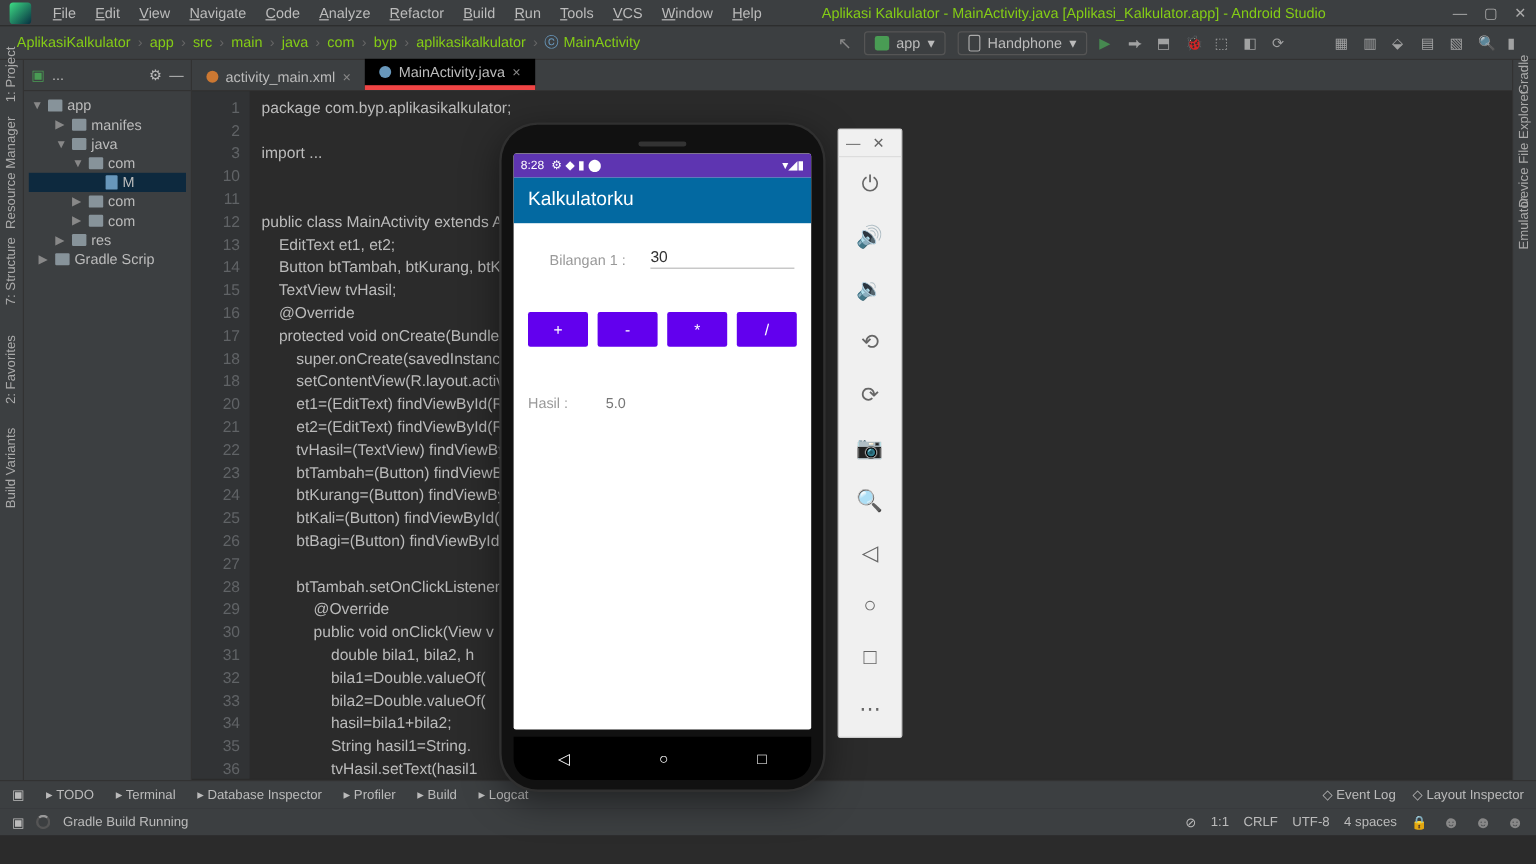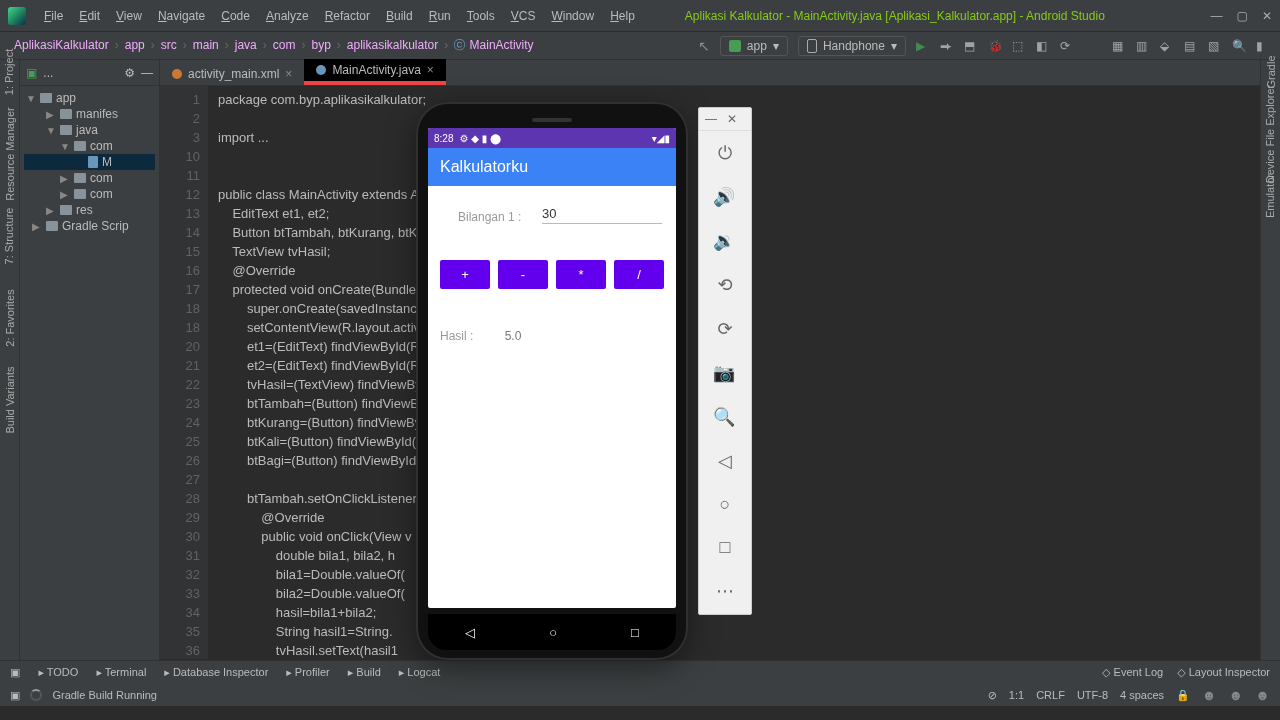--- a/index.html
+++ b/index.html
@@ -1,27 +1,27 @@
 <!DOCTYPE html>
 <html><head>
 <meta charset="utf-8">
 <style>
 * { margin: 0; padding: 0; box-sizing: border-box; font-family: "Segoe UI", Arial, sans-serif; }
 body { background: #2b2b2b; width: 1280px; height: 720px; overflow: hidden; position: relative; color: #bbb; font-size: 12px; }
 
 
-.menubar { height: 32px; background: #3c3f41; display: flex; align-items: center; padding: 0 8px; gap: 2px; border-bottom: 1px solid #2b2b2b; }
+.menubar { height: 22px; background: #3c3f41; display: flex; align-items: center; padding: 0 8px; gap: 2px; border-bottom: 1px solid #2b2b2b; }
 .menubar .logo { width: 18px; height: 18px; background: linear-gradient(135deg,#3ddc84,#073042); border-radius: 3px; margin-right: 8px; }
 .menubar .item { padding: 2px 8px; color: #bbb; cursor: pointer; }
 .menubar .title { margin-left: 40px; color: #84cc16; }
 .menubar .winbtns { margin-left: auto; display: flex; gap: 14px; color: #aaa; }
 
 
 .navrow { height: 28px; background: #3c3f41; display: flex; align-items: center; padding: 0 10px; border-bottom: 1px solid #323232; }
-.crumb { color: #f0abfc; padding: 0 4px; }
+.crumb { color: #84cc16; padding: 0 4px; }
 .chev { color: #666; padding: 0 2px; }
 .navrow .right { margin-left: auto; display: flex; align-items: center; gap: 10px; }
 .dropdown { background: #3c3f41; border: 1px solid #555; padding: 2px 8px; border-radius: 3px; display: flex; align-items: center; gap: 6px; }
 .greenbox { width: 12px; height: 12px; background: #499c54; border-radius: 2px; }
 .phoneicon { width: 10px; height: 14px; border: 1px solid #aaa; border-radius: 2px; }
 .toolicon { width: 14px; height: 14px; opacity: .8; }
 
 
 .main { display: flex; height: 600px; position: relative; }
 
@@ -62,21 +62,21 @@
 .statusbar { height: 22px; background: #3c3f41; display: flex; align-items: center; padding: 0 10px; font-size: 11px; gap: 10px; }
 .statusbar .right { margin-left: auto; display: flex; gap: 12px; align-items: center; }
 .spinner { width: 12px; height: 12px; border: 2px solid #555; border-top-color: #999; border-radius: 50%; }
 
 
 .emulator { position: absolute; left: 418px; top: 104px; width: 268px; height: 554px; background: #111; border-radius: 30px; padding: 10px 10px 12px 10px; box-shadow: 0 0 0 2px #303030, 0 8px 30px rgba(0,0,0,.5); }
 .emulator .speaker { width: 40px; height: 4px; background: #333; border-radius: 3px; margin: 4px auto 6px; }
 .screen { width: 100%; height: 480px; background: #fff; position: relative; overflow: hidden; border-radius: 2px; }
 .statusb { height: 20px; background: #5e35b1; color: #fff; display: flex; align-items: center; padding: 0 6px; font-size: 10px; }
 .statusb .sicons { margin-left: auto; display: flex; gap: 4px; }
-.appbar { height: 38px; background: #3b82f6; color: #fff; display: flex; align-items: center; padding: 0 12px; font-size: 16px; font-weight: 500; }
+.appbar { height: 38px; background: #0369a1; color: #fff; display: flex; align-items: center; padding: 0 12px; font-size: 16px; font-weight: 500; }
 .appbody { padding: 18px 12px; color: #888; font-size: 12px; }
 .frow { display: flex; align-items: flex-end; gap: 16px; margin-bottom: 36px; }
 .flabel { width: 68px; color: #999; margin-left: 18px; }
 .finput { border: none; border-bottom: 1px solid #bbb; width: 120px; padding: 2px 0; font-size: 13px; color: #333; }
 .finput.focus { border-bottom: 2px solid #6200ee; }
 .btnrow { display: flex; gap: 8px; margin-bottom: 40px; }
 .abtn { flex: 1 1 0; min-width: 0; background: #6200ee; color: #fff; text-align: center; padding: 7px 0; font-size: 13px; border-radius: 2px; }
 .reslabel { color: #999; }
 .resval { margin-left: 28px; color: #777; }
 .navbar { height: 36px; background: #000; display: flex; align-items: center; justify-content: space-around; margin-top: 6px; border-radius: 0 0 18px 18px; }

